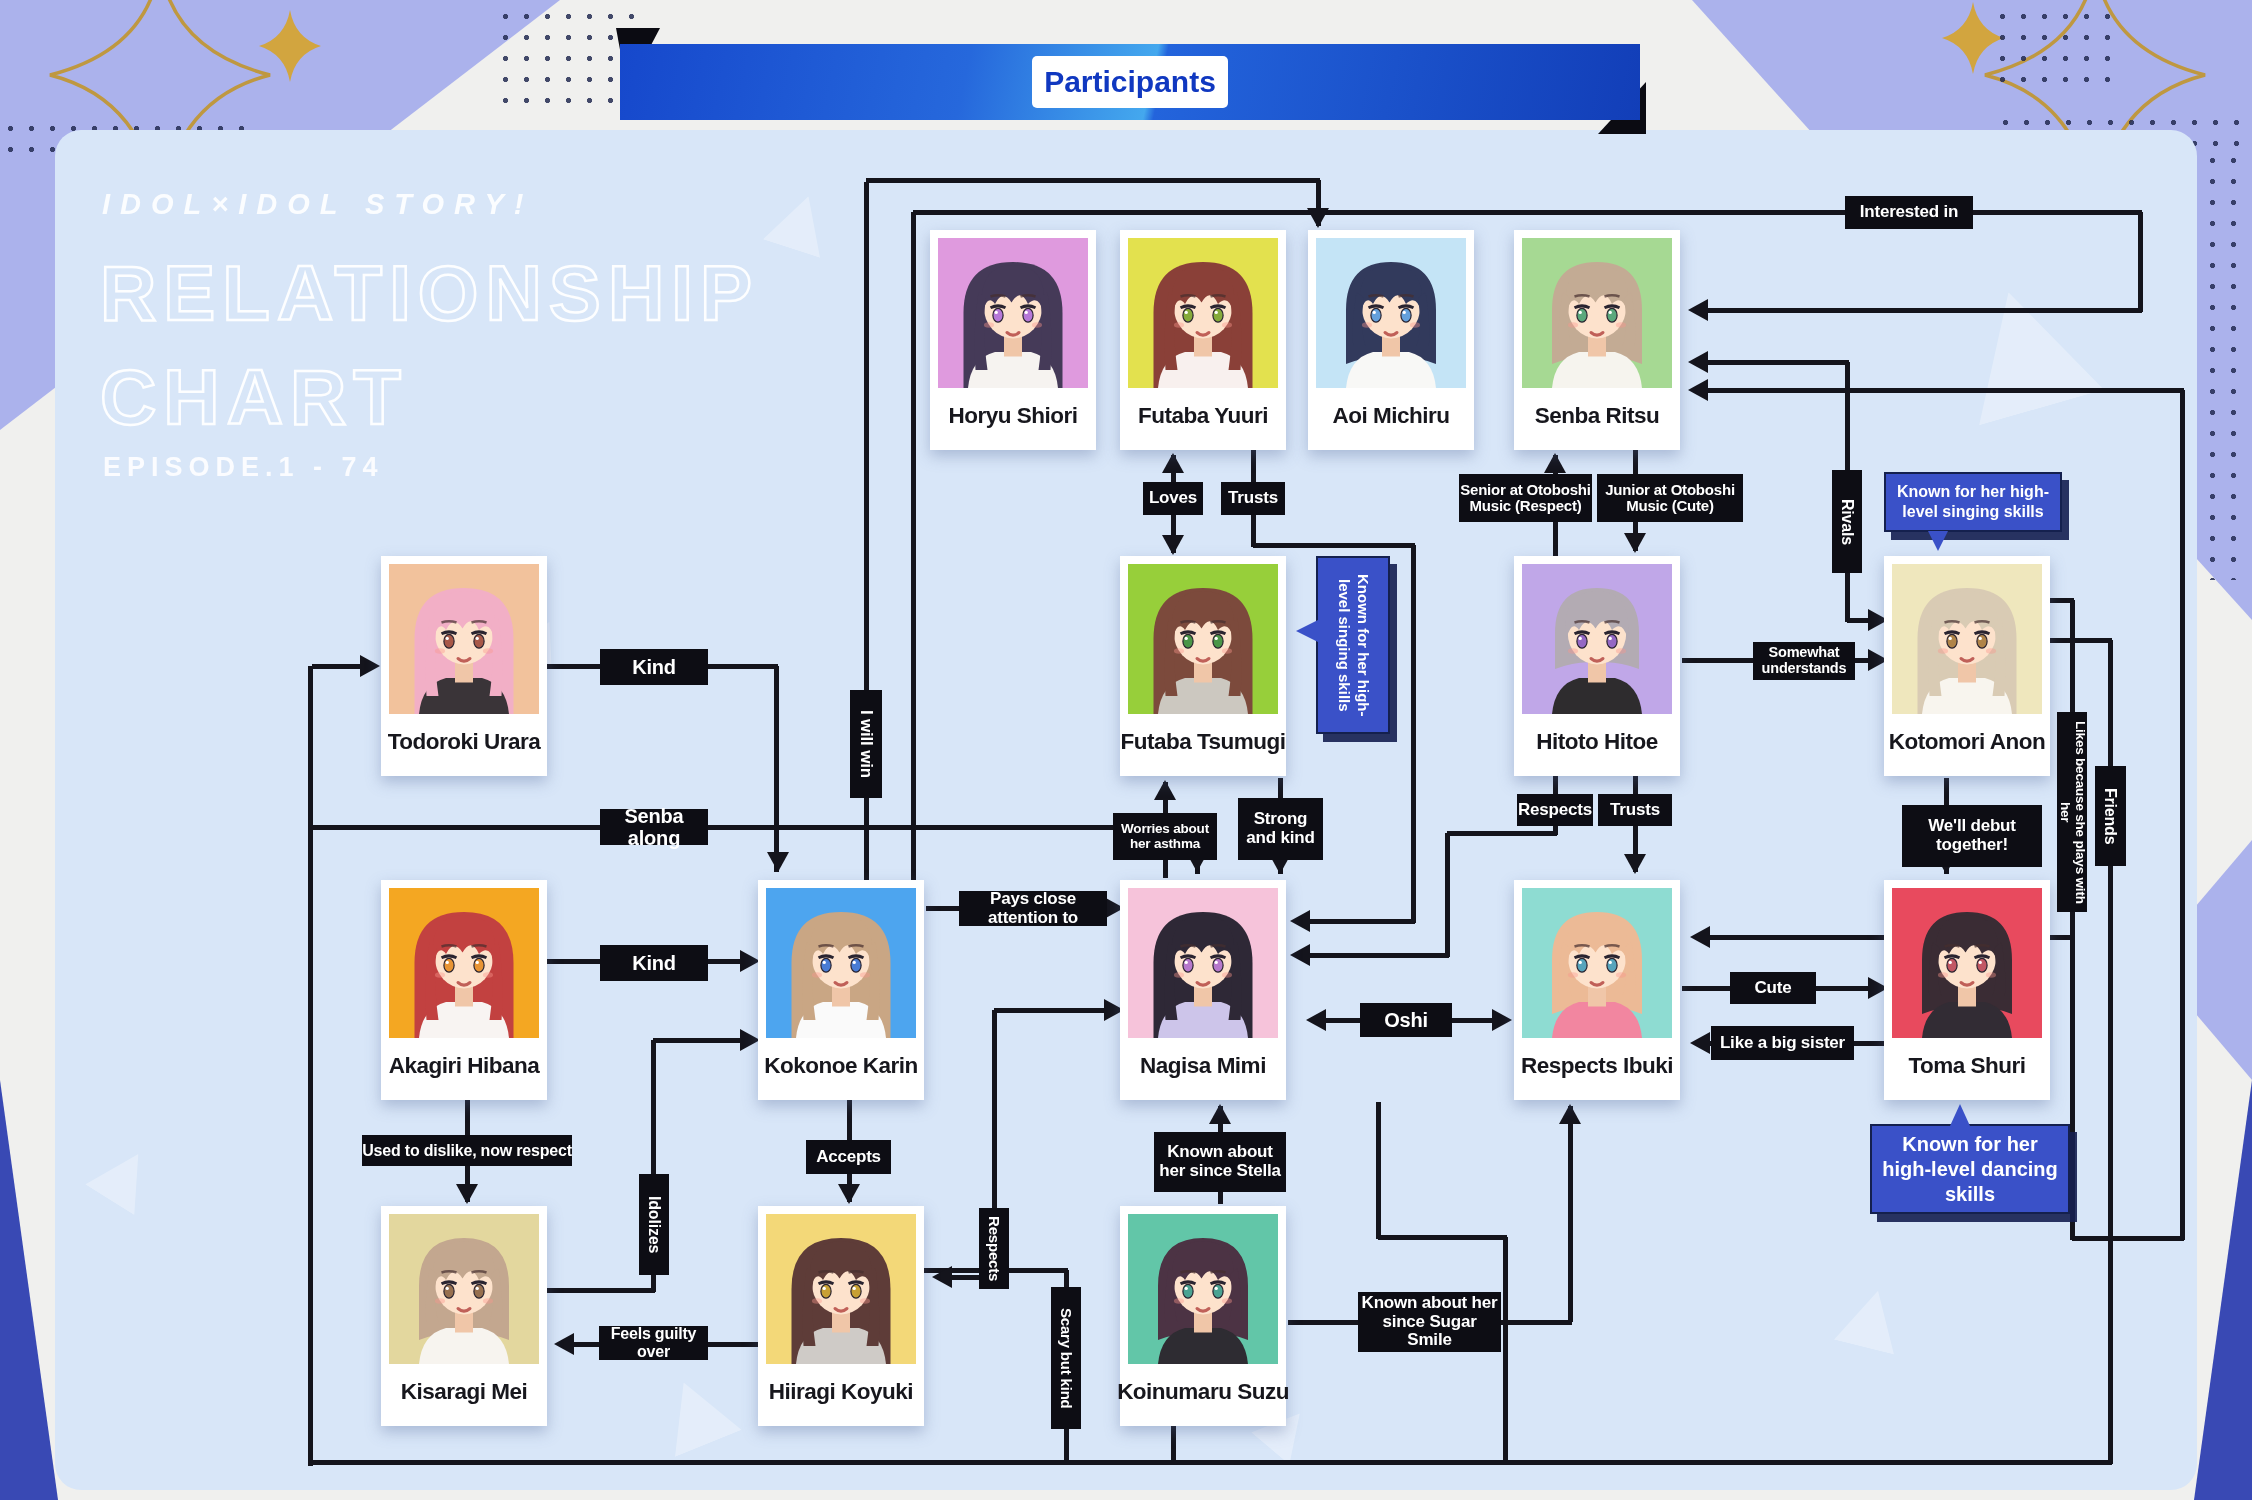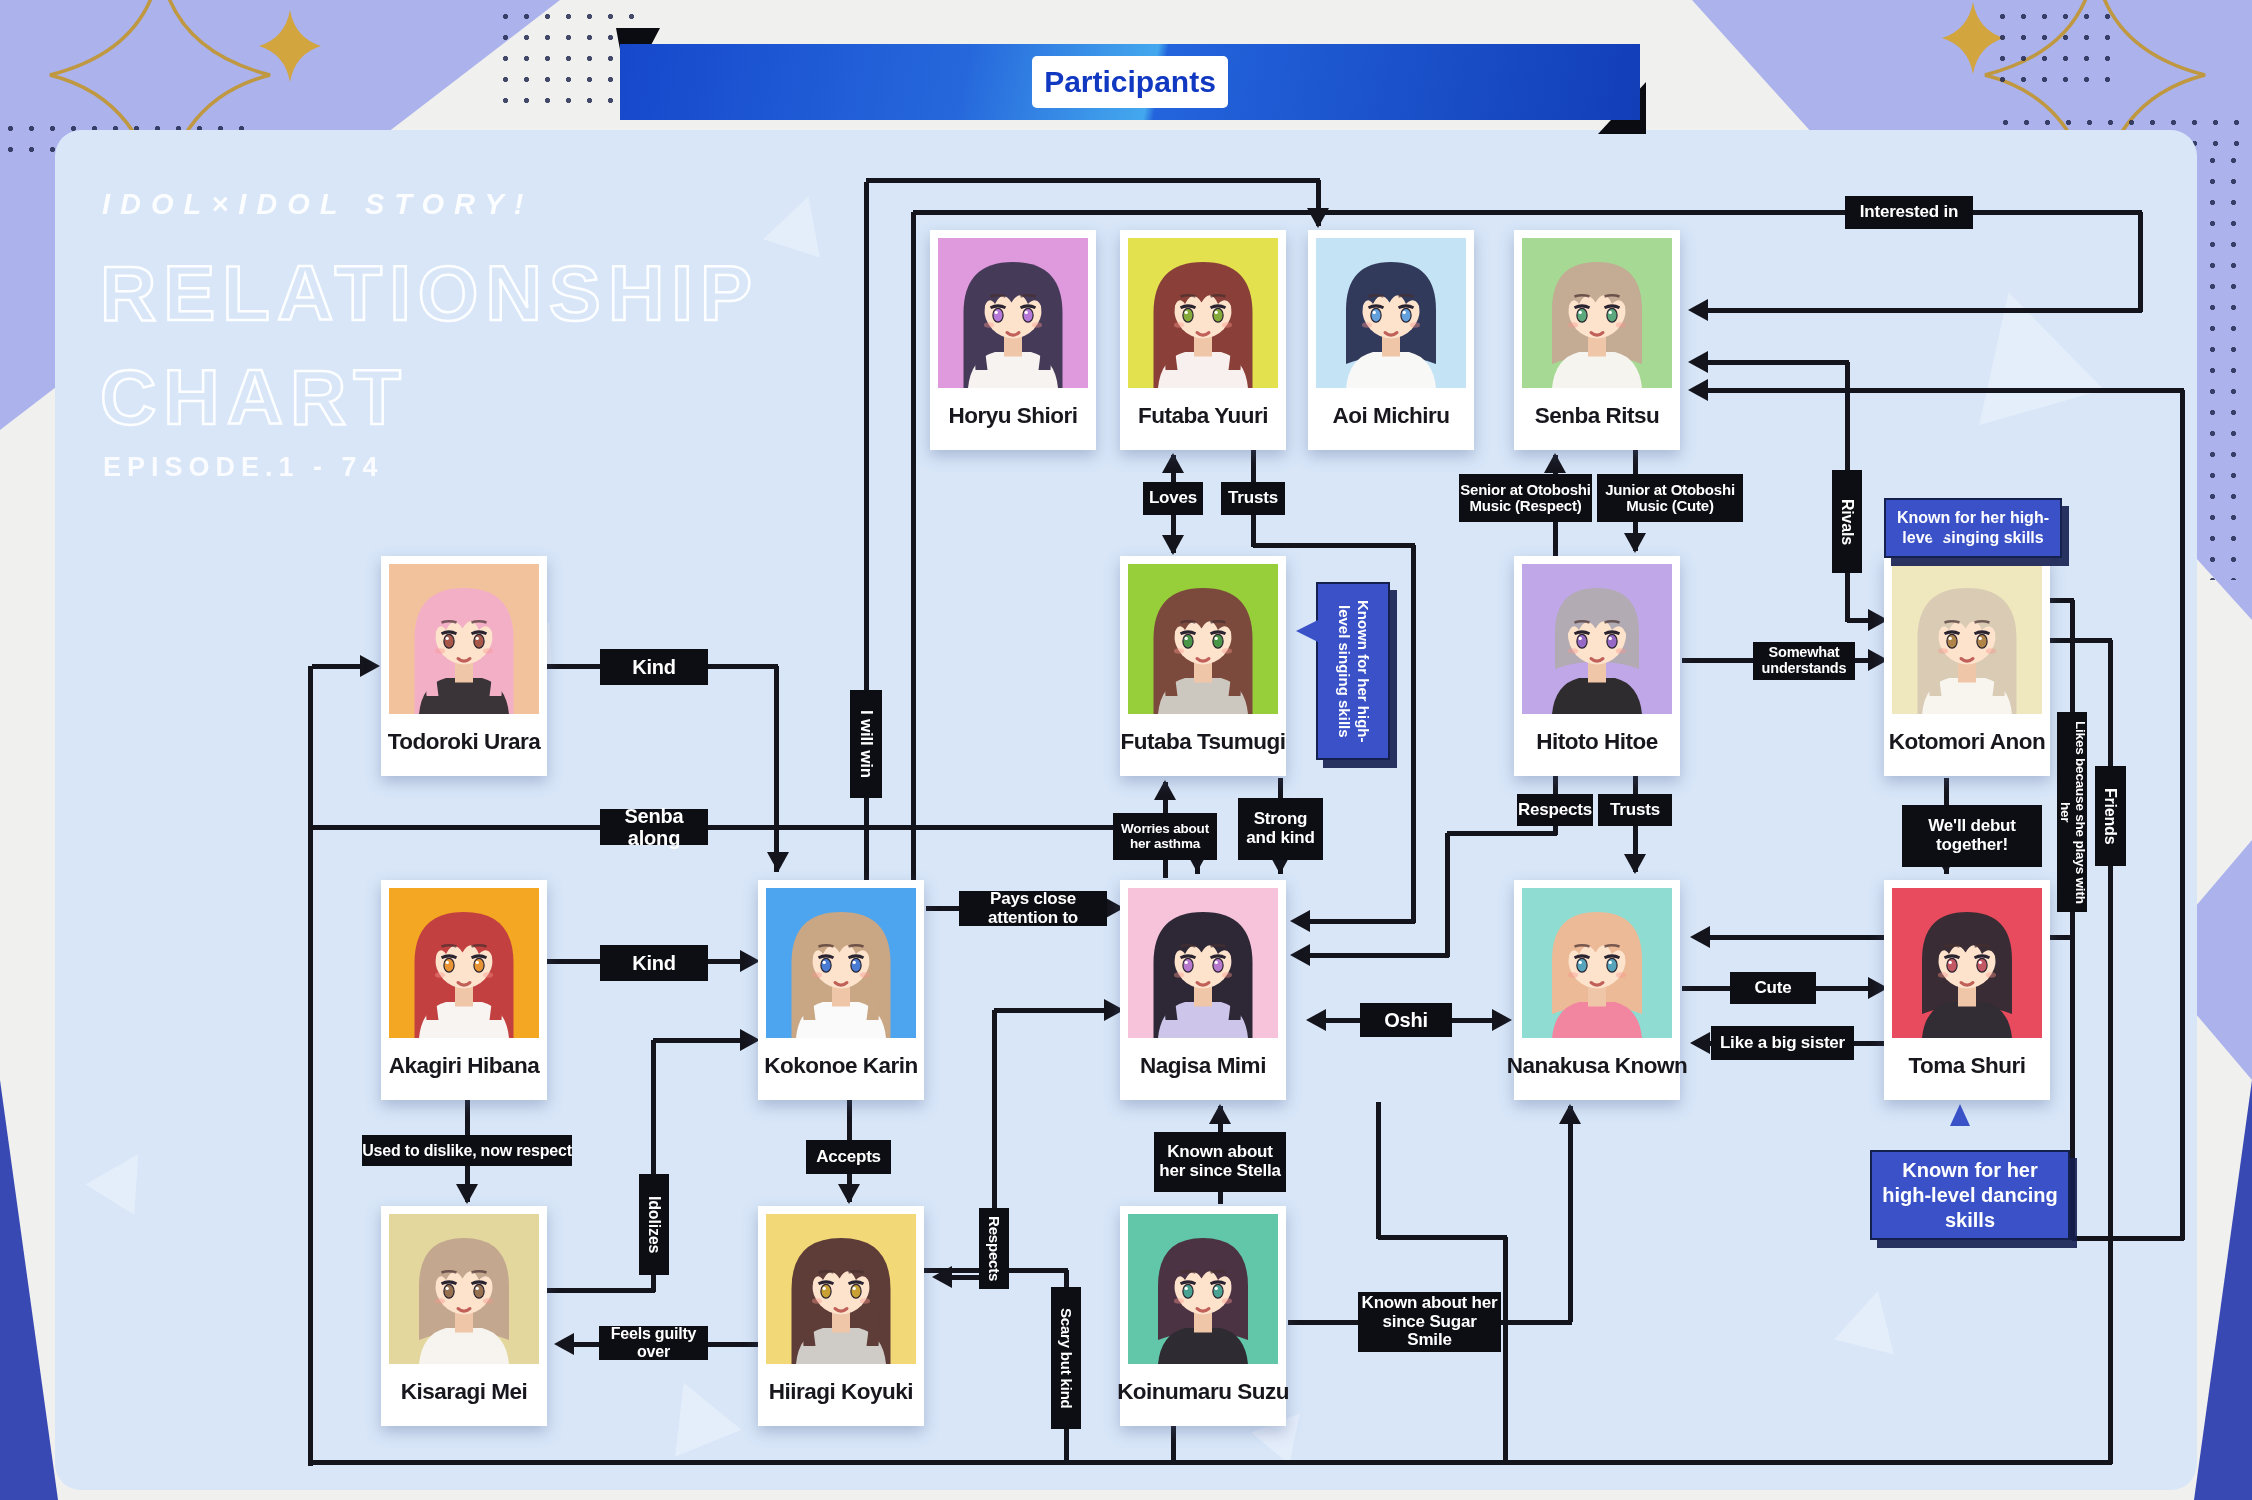--- a/index.html
+++ b/index.html
@@ -53,21 +53,21 @@
   .rlabel { position:absolute; background:#0d0d14; color:#fff; font-weight:bold; z-index:5;
     display:flex; align-items:center; justify-content:center; text-align:center;
     font-size:20px; line-height:1.1; letter-spacing:-.2px; }
   .rlabel.f17 { font-size:17px; } .rlabel.f16 { font-size:16px; }
   .rlabel.f15 { font-size:15px; } .rlabel.f14 { font-size:14.5px; } .rlabel.f13 { font-size:13.5px; }
   .rlabel.vert { writing-mode:vertical-rl; }
 
   
   .bubble { position:absolute; background:#3a51c8; border:2.5px solid #14204e; color:#fff; font-weight:bold; z-index:6;
     display:flex; align-items:center; justify-content:flex-end; text-align:center;
-    box-shadow:7px 8px 0 rgba(20,30,80,.9); line-height:1.25;margin-top:26px; }
+    box-shadow:7px 8px 0 rgba(20,30,80,.9); line-height:1.25; }
   .bubble.vert { writing-mode:vertical-rl; }
   .tail { position:absolute; width:0; height:0; z-index:7; }
 </style>
 </head>
 <body>
 
 <div class="tri peri-tl"></div>
 <div class="tri peri-tr"></div>
 <div class="tri peri-br"></div>
 <div class="tri royal-bl"></div>
@@ -514,21 +514,21 @@
         <path d="M55,46.5 Q60,44 65,46.5" stroke="#2a2430" stroke-width="2" fill="none"></path>
         <ellipse cx="40" cy="51.5" rx="3.4" ry="4.6" fill="#56a4bc" stroke="#2a2430" stroke-width=".8"></ellipse>
         <ellipse cx="60" cy="51.5" rx="3.4" ry="4.6" fill="#56a4bc" stroke="#2a2430" stroke-width=".8"></ellipse>
         <circle cx="38.8" cy="49.6" r="1.1" fill="#fff"></circle>
         <circle cx="58.8" cy="49.6" r="1.1" fill="#fff"></circle>
         <ellipse cx="34" cy="58" rx="3.4" ry="1.8" fill="rgba(250,150,140,.4)"></ellipse>
         <ellipse cx="66" cy="58" rx="3.4" ry="1.8" fill="rgba(250,150,140,.4)"></ellipse>
         <path d="M46,63 Q50,66.5 54,63" stroke="#c06058" stroke-width="2" fill="none" stroke-linecap="round"></path>
       </svg>
     </div>
-    <div class="cname">Nanakusa Known</div>
+    <div class="cname">Respects Ibuki</div>
   </div>
 <div class="card" style="left:1884px;top:880px">
     <div class="portrait">
       <svg width="150" height="150" viewBox="0 0 100 100" xmlns="http://www.w3.org/2000/svg">
         <rect width="100" height="100" fill="#e84a5e"></rect>
         <path d="M20,84 L20,48 Q20,16 50,16 Q80,16 80,48 L80,84 Q65,78 50,80 Q35,78 20,84 Z" fill="#3a2c34"></path>
         <path d="M20,100 Q22,80 38,76 L62,76 Q78,80 80,100 Z" fill="#322c34"></path>
         <rect x="44" y="62" width="12" height="17" fill="#f0c6a8"></rect>
         <ellipse cx="50" cy="46" rx="19.5" ry="21" fill="#fde2cc"></ellipse>
         <path d="M29.5,50 Q26,18 50,18 Q74,18 70.5,50 Q67,37 60,44 Q55,33 49,43 Q43,34 38,44 Q33,37 29.5,50 Z" fill="#3a2c34"></path>

